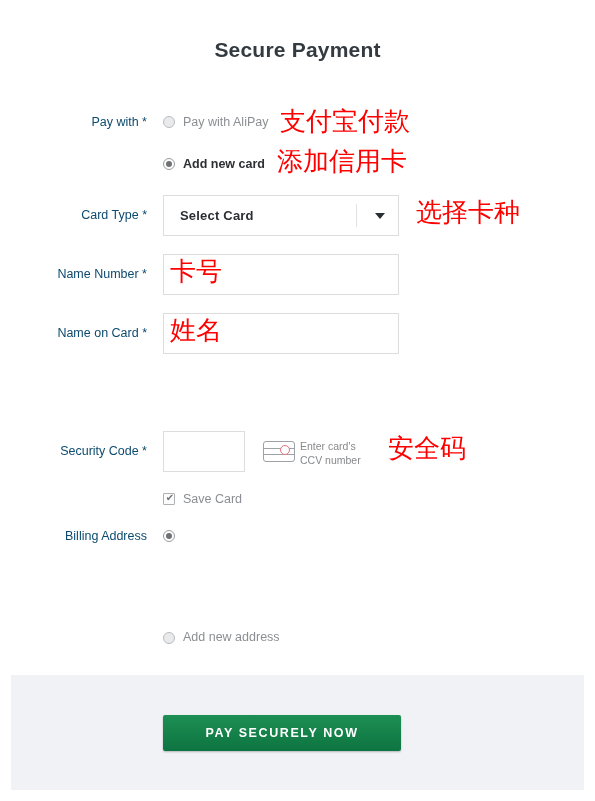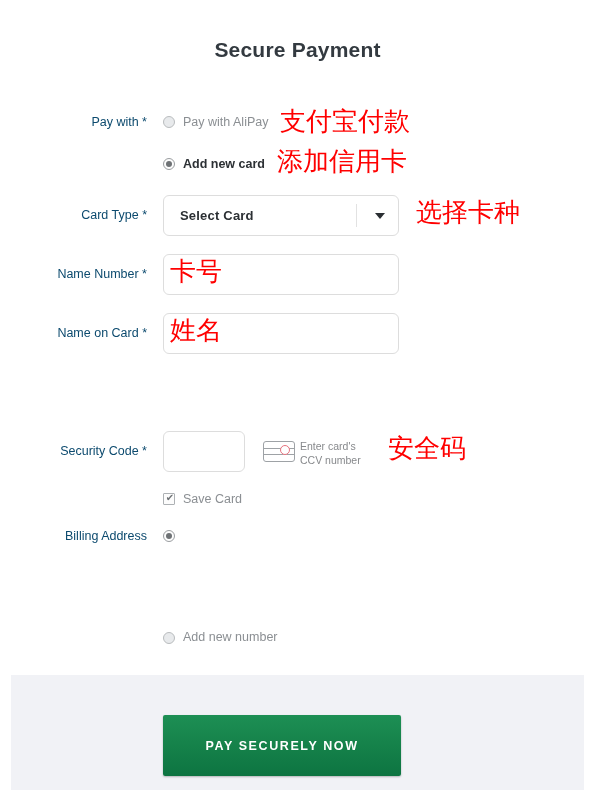--- a/index.html
+++ b/index.html
@@ -108,21 +108,21 @@
     line-height: 14px;
     color: #6e7275;
   }
 
   
   .field {
     position: absolute;
     box-sizing: border-box;
     background: #ffffff;
     border: 1px solid #dddddd;
-    border-radius: 6px;
+    border-radius: 0;
   }
   .field-text {
     position: absolute;
     left: 16px;
     top: 0;
     height: 100%;
     display: flex;
     align-items: center;
     font-size: 13px;
     font-weight: bold;
@@ -200,21 +200,21 @@
     top: 675px;
     width: 573px;
     height: 115px;
     background: #f1f2f6;
   }
   .pay-button {
     position: absolute;
     left: 152px;
     top: 40px;
     width: 238px;
-    height: 61px;
+    height: 36px;
     border: 0;
     border-radius: 2px;
     background: linear-gradient(to bottom, #1d8f54 0%, #16834b 45%, #0d7441 100%);
     box-shadow: 0 1px 2px rgba(0,0,0,0.25);
     color: #ffffff;
     font-family: "Liberation Sans", sans-serif;
     font-size: 12.5px;
     font-weight: bold;
     letter-spacing: 1.6px;
     cursor: pointer;
@@ -283,20 +283,20 @@
     <div class="radio-text" style="left:183px; top:1px;">Save Card</div>
   </div>
 
   <div class="row" style="top:526px; height:24px;">
     <div class="row-label" style="top:3px;">Billing Address</div>
     <div class="radio selected" style="left:163px; top:4px;"></div>
   </div>
 
   <div class="row" style="top:628px; height:24px;">
     <div class="radio" style="left:163px; top:4px;"></div>
-    <div class="radio-text" style="left:183px; top:2px;">Add new number</div>
+    <div class="radio-text" style="left:183px; top:2px;">Add new address</div>
   </div>
 
 </div>
 
 <div class="footer">
   <button class="pay-button">PAY SECURELY NOW</button>
 </div>
 
 </body></html>

